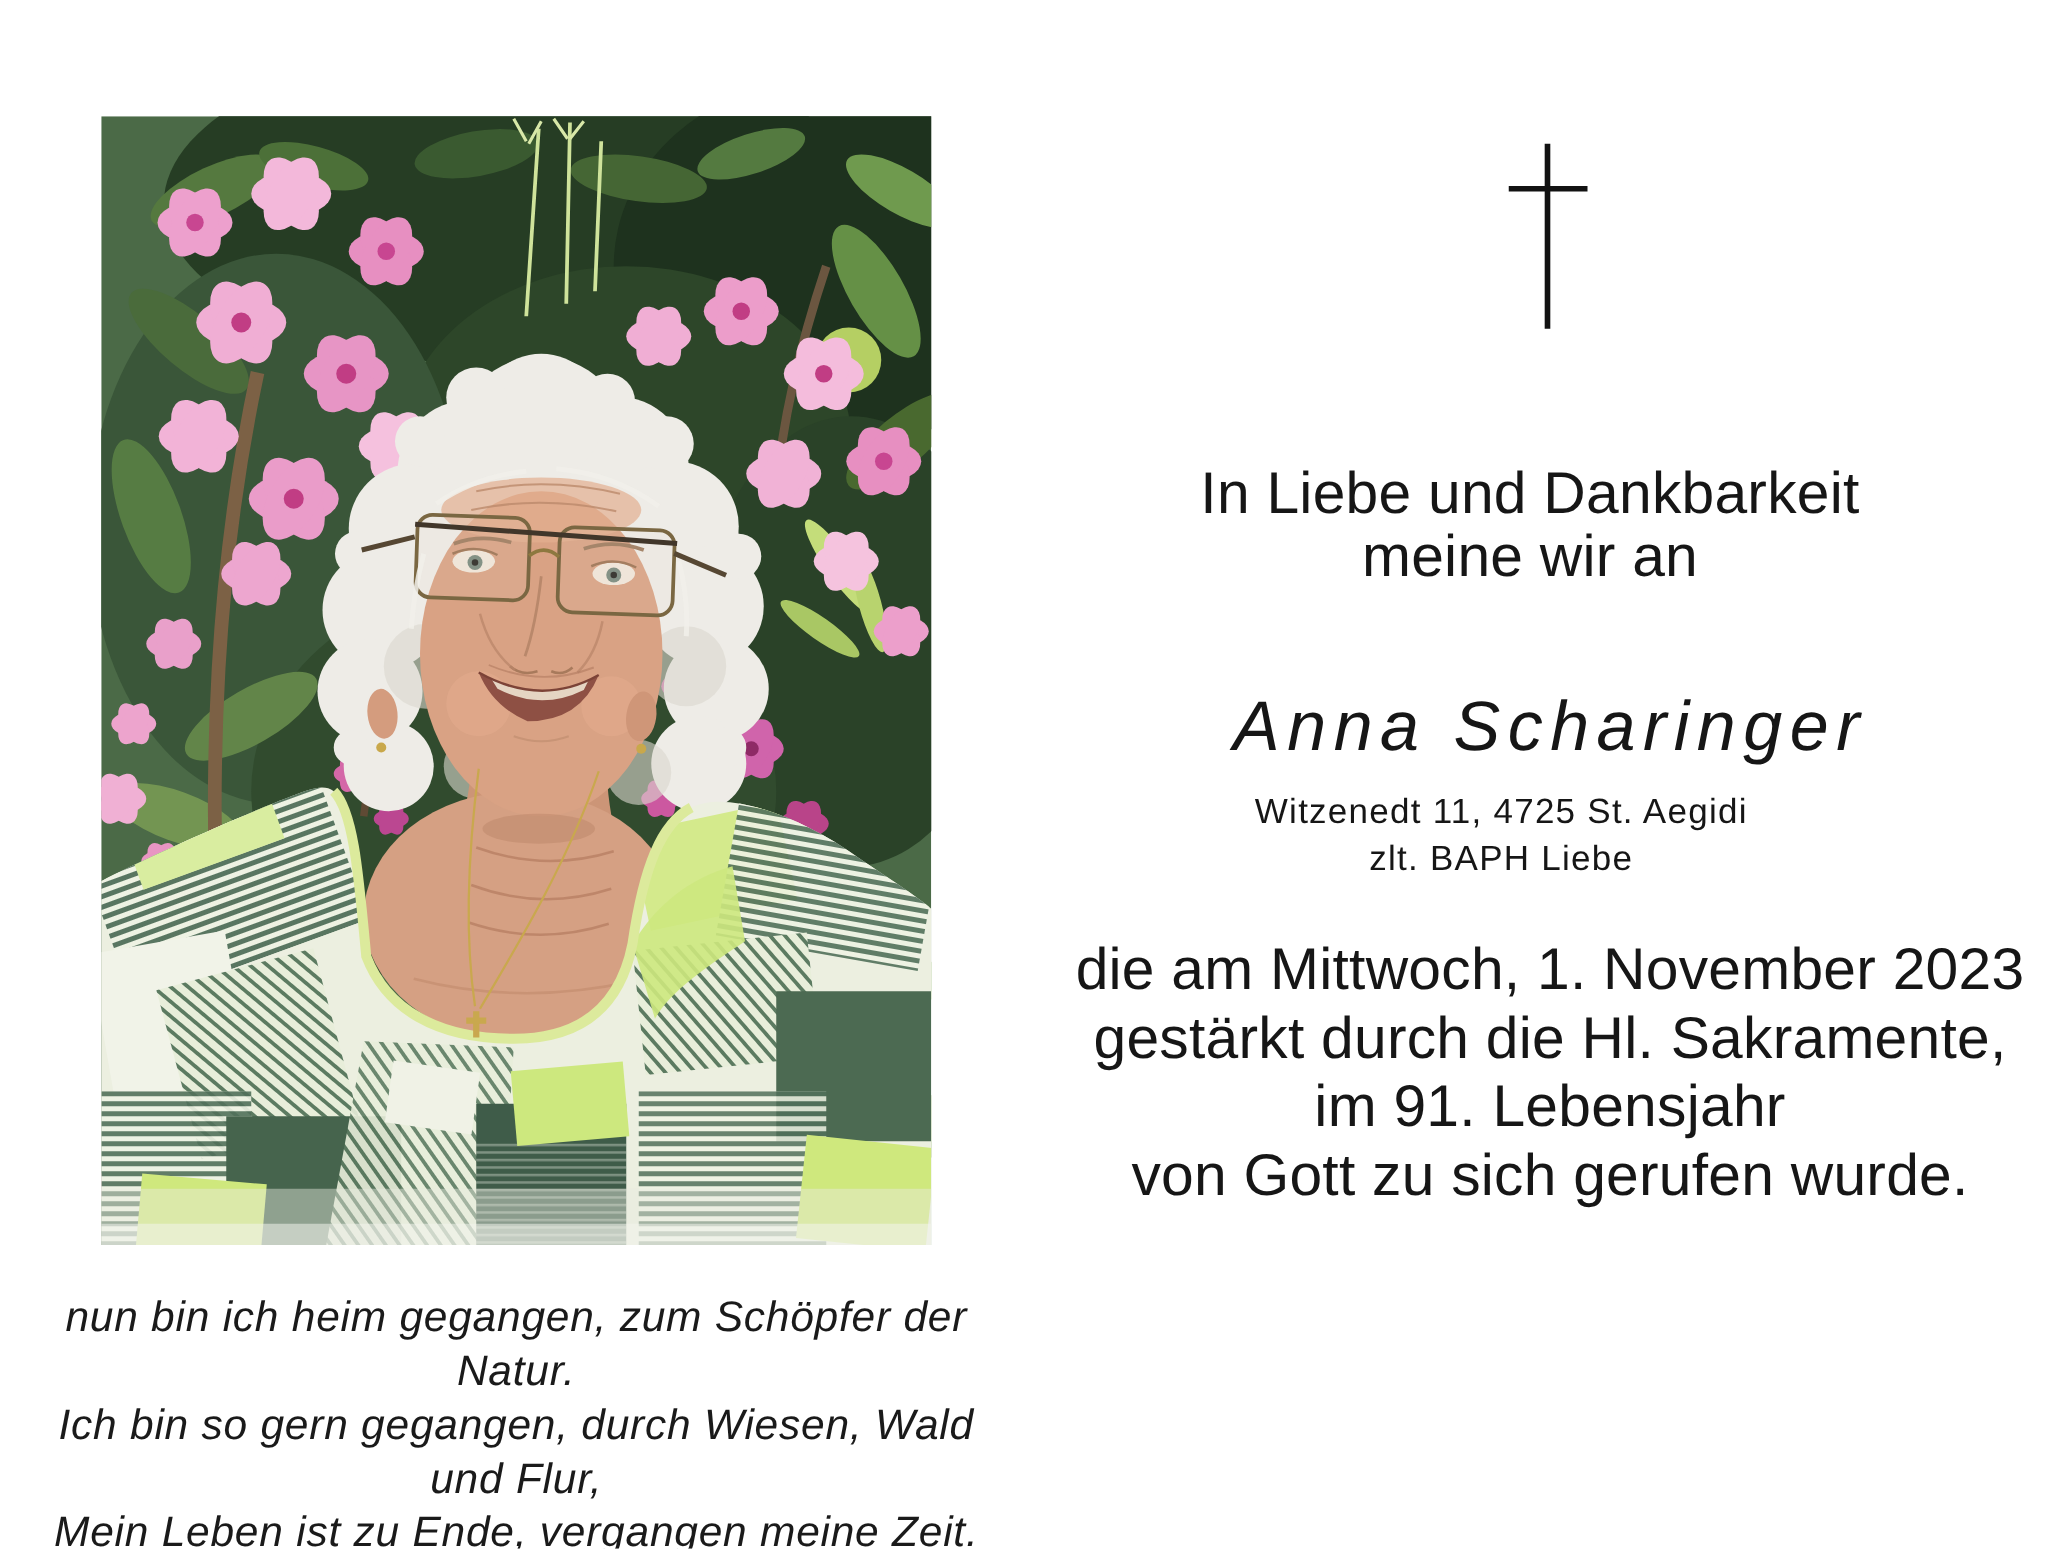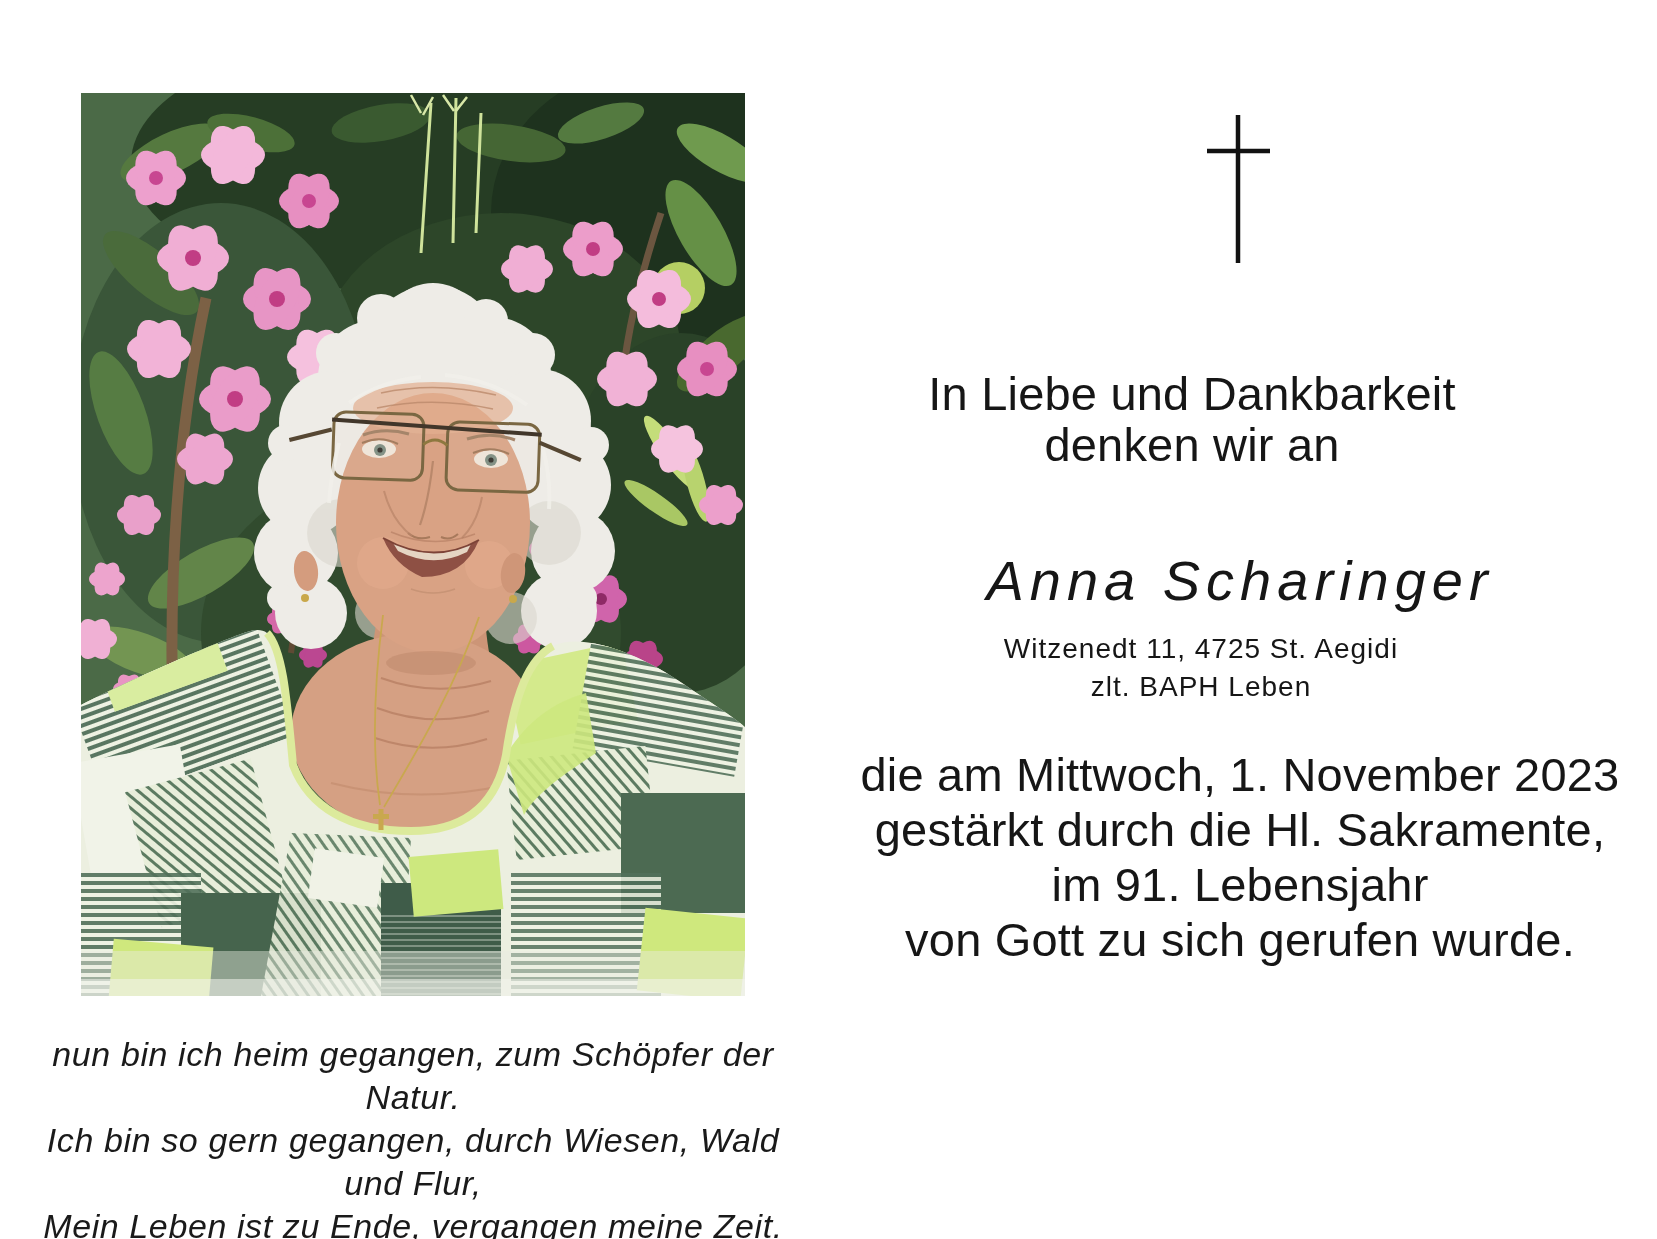--- a/index.html
+++ b/index.html
@@ -1,21 +1,21 @@
 <!DOCTYPE html>
 <html><head>
 <meta charset="utf-8">
 <style>
   html,body{margin:0;padding:0;background:#ffffff;}
   .card{position:relative;width:1657px;height:1239px;background:#ffffff;overflow:hidden;
         font-family:"Liberation Sans",sans-serif;color:#161616;}
   .photo-wrap{position:absolute;left:81px;top:93px;width:664px;height:903px;}
   .photo-wrap svg{display:block;width:664px;height:903px;}
   .cross-wrap{position:absolute;left:1196px;top:110px;width:84px;height:158px;}
-  .intro{position:absolute;left:792px;top:368px;width:800px;text-align:center;
+  .intro{position:absolute;left:824px;top:368px;width:800px;text-align:center;
          font-size:47px;line-height:51px;letter-spacing:0.2px;}
   .name{position:absolute;left:840px;top:546px;width:800px;text-align:center;
         font-size:56px;line-height:70px;font-style:italic;letter-spacing:6px;white-space:nowrap;}
   .address{position:absolute;left:801px;top:630px;width:800px;text-align:center;
            font-size:28px;line-height:38px;letter-spacing:1px;}
   .announcement{position:absolute;left:790px;top:747px;width:900px;text-align:center;
                 font-size:47px;line-height:55px;letter-spacing:0.2px;}
   .poem{position:absolute;left:13px;top:1033px;width:800px;text-align:center;
         font-style:italic;font-size:34px;line-height:43px;letter-spacing:0.6px;color:#1a1a1a;}
 </style>
@@ -251,28 +251,28 @@
 
   <div class="cross-wrap">
     <svg viewBox="0 0 84 158" width="84" height="158">
       <line x1="42" y1="5" x2="42" y2="153" stroke="#121212" stroke-width="4.5"></line>
       <line x1="11" y1="41" x2="74" y2="41" stroke="#121212" stroke-width="4.5"></line>
     </svg>
   </div>
 
   <div class="intro">
     <div>In Liebe und Dankbarkeit</div>
-    <div>denken wir an</div>
+    <div>meine wir an</div>
   </div>
 
   <div class="name">Anna Scharinger</div>
 
   <div class="address">
     <div>Witzenedt 11, 4725 St. Aegidi</div>
-    <div>zlt. BAPH Leben</div>
+    <div>zlt. BAPH Liebe</div>
   </div>
 
   <div class="announcement">
     <div>die am Mittwoch, 1. November 2023</div>
     <div>gestärkt durch die Hl. Sakramente,</div>
     <div>im 91. Lebensjahr</div>
     <div>von Gott zu sich gerufen wurde.</div>
   </div>
 
   <div class="poem">

